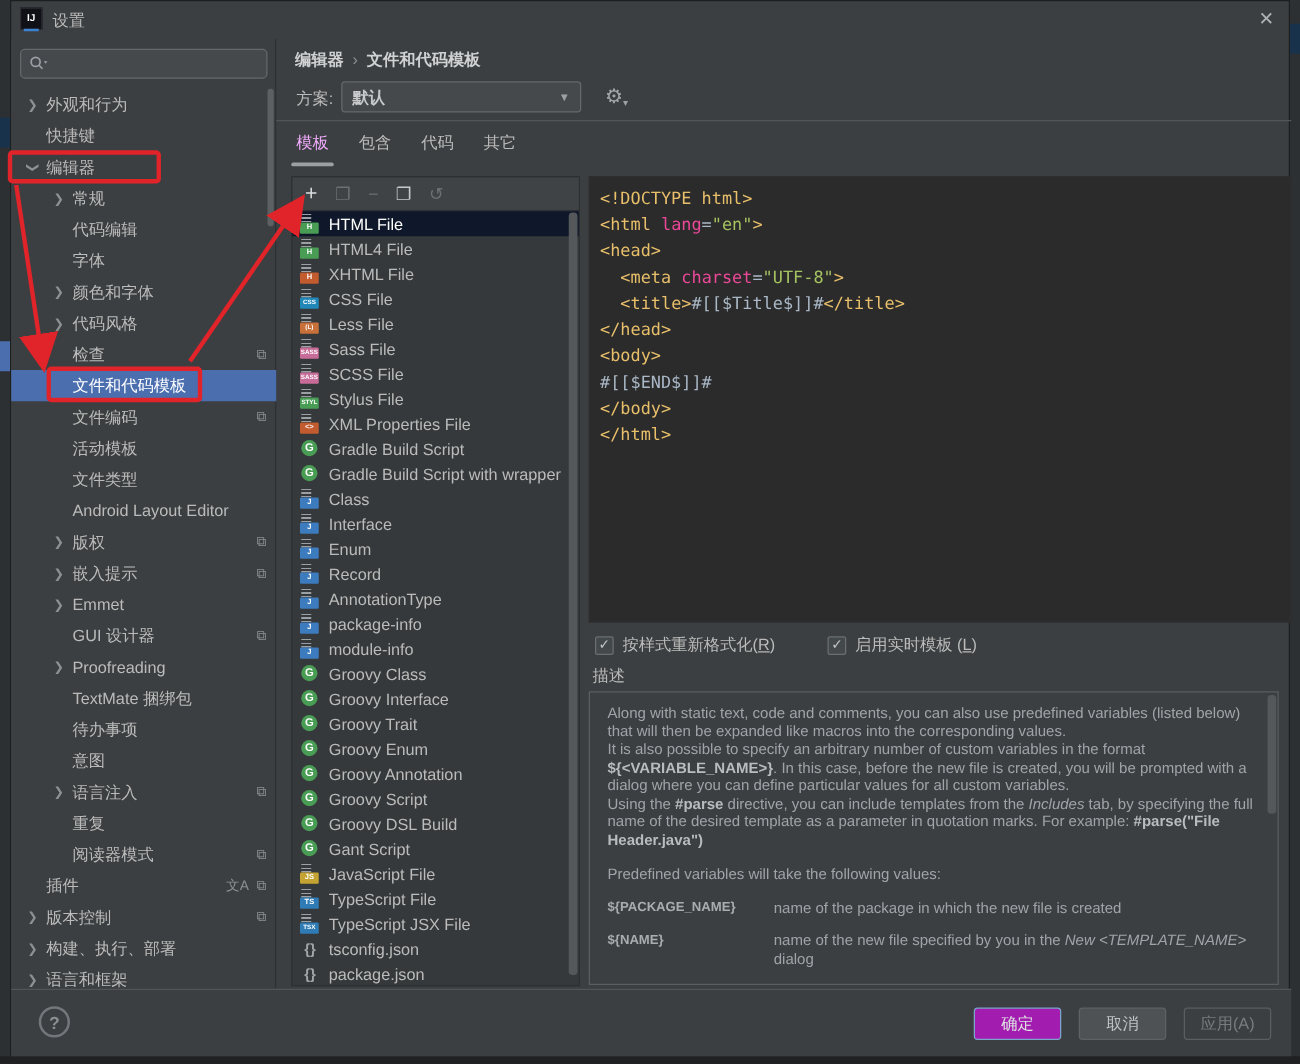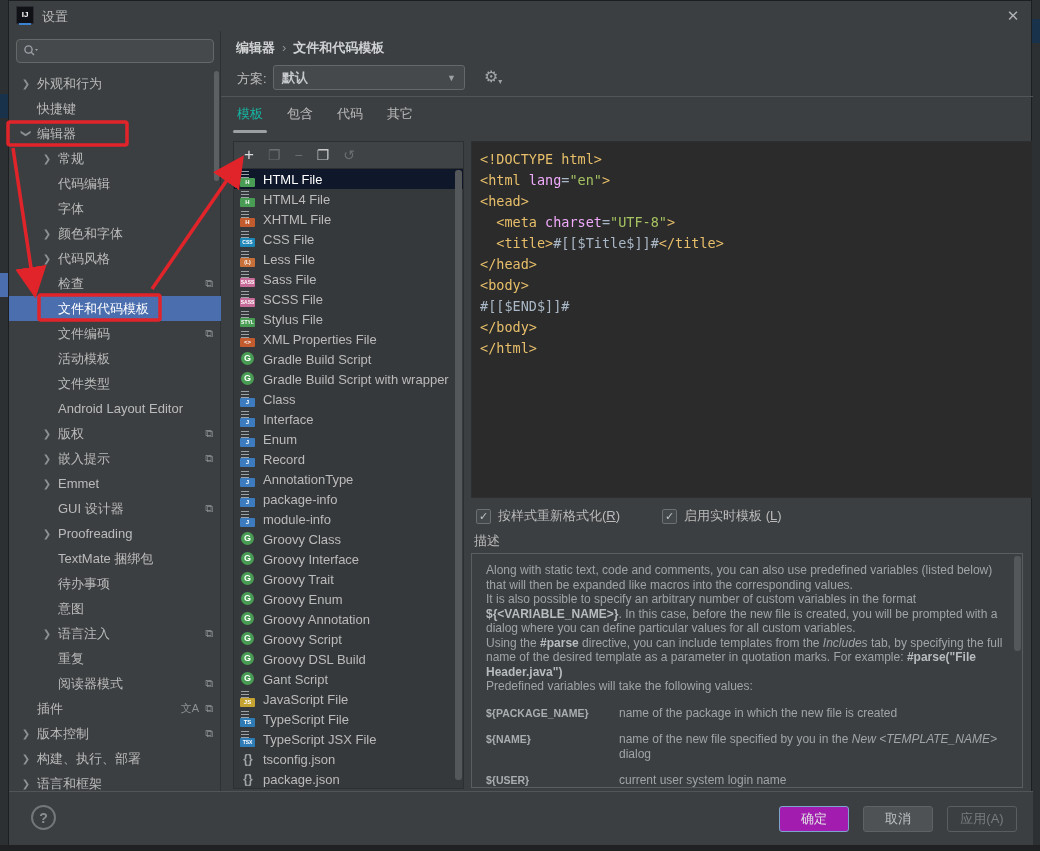--- a/index.html
+++ b/index.html
@@ -55,21 +55,21 @@
   #scheme-label { left:228px; top:69px; }
   #scheme-dd { left:264px; top:64px; width:192px; height:25px; background:#45494b;
     border:1px solid #646868; border-radius:3px; display:flex; align-items:center;
     padding:0 8px; color:#c7c9cb; font-weight:bold; }
   #scheme-dd .arrow { margin-left:auto; color:#9da1a3; font-size:9px; }
   #gear-btn { left:475px; top:66px; color:#a3a6a8; font-size:16px; }
   #gear-btn .mini { font-size:8px; color:#9da1a3; vertical-align:bottom; }
   #hdr-divider { left:212px; top:95px; width:812px; height:1px; background:#515557; }
   #tabs { left:228px; top:104px; display:flex; gap:24px; }
   .tab { padding-bottom:8px; position:relative; color:#bbbbbb; }
-  .tab.active { color:#14b8a6; }
+  .tab.active { color:#f0abfc; }
   .tab.active::after { content:''; position:absolute; left:-4px; right:-4px; bottom:-2px;
     height:3px; background:#9da0a3; border-radius:2px; }
 
   
   #tpl-panel { left:224px; top:140px; width:231px; height:648px; border:1px solid #2d2f31;
     background:#36393b; }
   #tpl-toolbar { height:27px; background:#3f4345; border-bottom:1px solid #2d2f31;
     display:flex; align-items:center; gap:14px; padding-left:10px; }
   .tb-ic { font-size:14px; color:#c6c8ca; }
   .tb-ic.dis { color:#6b6f72; }
@@ -89,40 +89,40 @@
     font-size:12px; font-weight:bold; text-align:center; line-height:16px; }
   #tpl-scroll { position:absolute; right:1px; top:28px; width:7px; height:610px;
     background:#55585a; border-radius:3px; }
 
   
   #editor { left:462px; top:140px; width:562px; height:357px; background:#2b2b2b;
     border:1px solid #2d2f31; padding:7px 0 0 8px;
     font-family:"DejaVu Sans Mono", monospace; font-size:13.5px; }
   .code-line { height:21px; line-height:21px; white-space:pre; color:#a9b7c6; }
   .tk-t { color:#e8bf6a; }
-  .tk-a { color:#f0abfc; }
+  .tk-a { color:#ec4899; }
   .tk-s { color:#a5c261; }
   .tk-p { color:#a9b7c6; }
 
   
   #opts { left:467px; top:506px; display:flex; gap:42px; }
   .opt { display:flex; align-items:center; gap:7px; }
   .cb { width:15px; height:15px; background:#43494b; border:1px solid #6b6f71; border-radius:2px;
     color:#c3c6c8; font-size:11px; line-height:13px; text-align:center; }
   .mn { text-decoration:underline; }
 
   
   #desc-label { left:465px; top:531px; }
   #desc-panel { left:462px; top:552px; width:552px; height:235px; border:1px solid #5a5e60;
     padding:9px 14px; overflow:hidden; color:#9fa4a8; font-size:12px; line-height:14.5px;
     position:absolute; }
   #desc-panel .b { font-weight:bold; color:#b8bcbf; }
   #desc-panel .i { font-style:italic; }
   #desc-panel p { margin:0; }
-  #desc-panel p.gap { }
+  #desc-panel p.gap { margin-top:13px; }
   #vars { margin-top:12px; display:grid; grid-template-columns:133px 1fr; row-gap:12px; }
   .var-name { font-weight:bold; font-size:10.5px; color:#a8adb0; }
   #desc-scroll { position:absolute; left:1005px; top:555px; width:7px; height:95px;
     background:#55585a; border-radius:3px; }
 
   
   #bottombar { left:0; top:790px; width:1024px; height:54px; border-top:1px solid #515557;
     background:#3c3f41; }
   #help-btn { left:22px; top:13px; width:25px; height:25px; border:2px solid #73767a;
     border-radius:50%; color:#8c8f92; font-size:14px; font-weight:bold; text-align:center;

